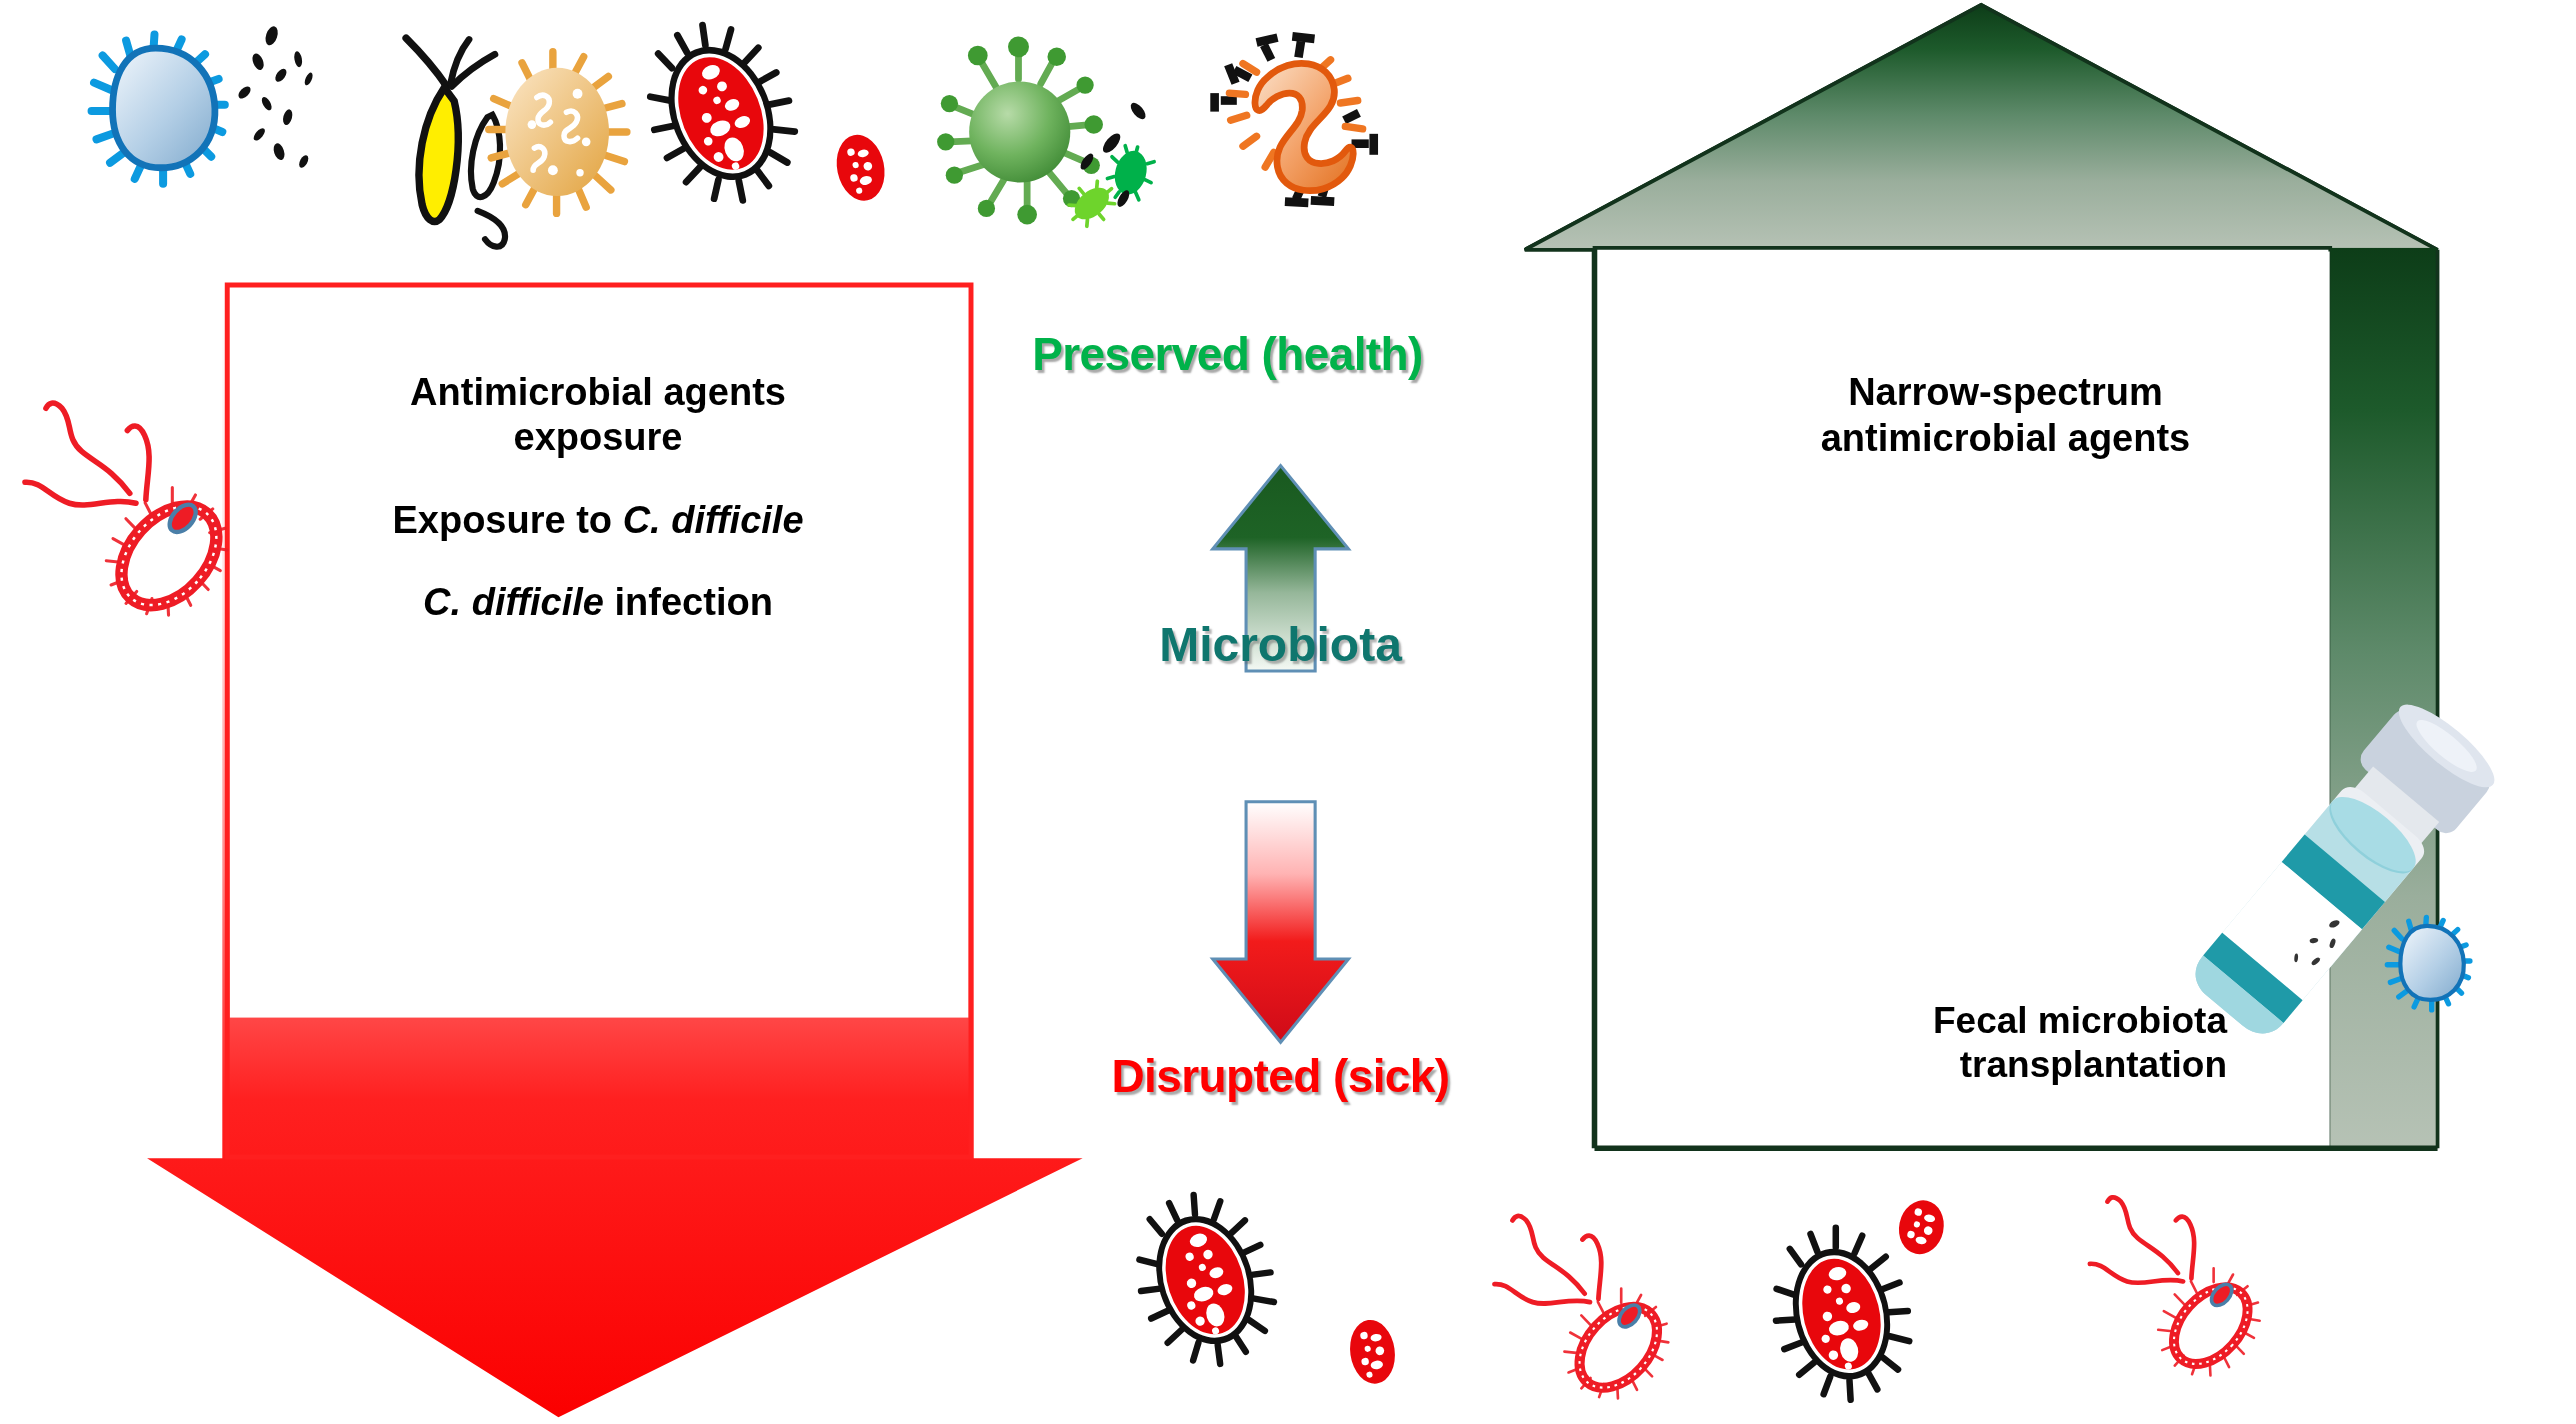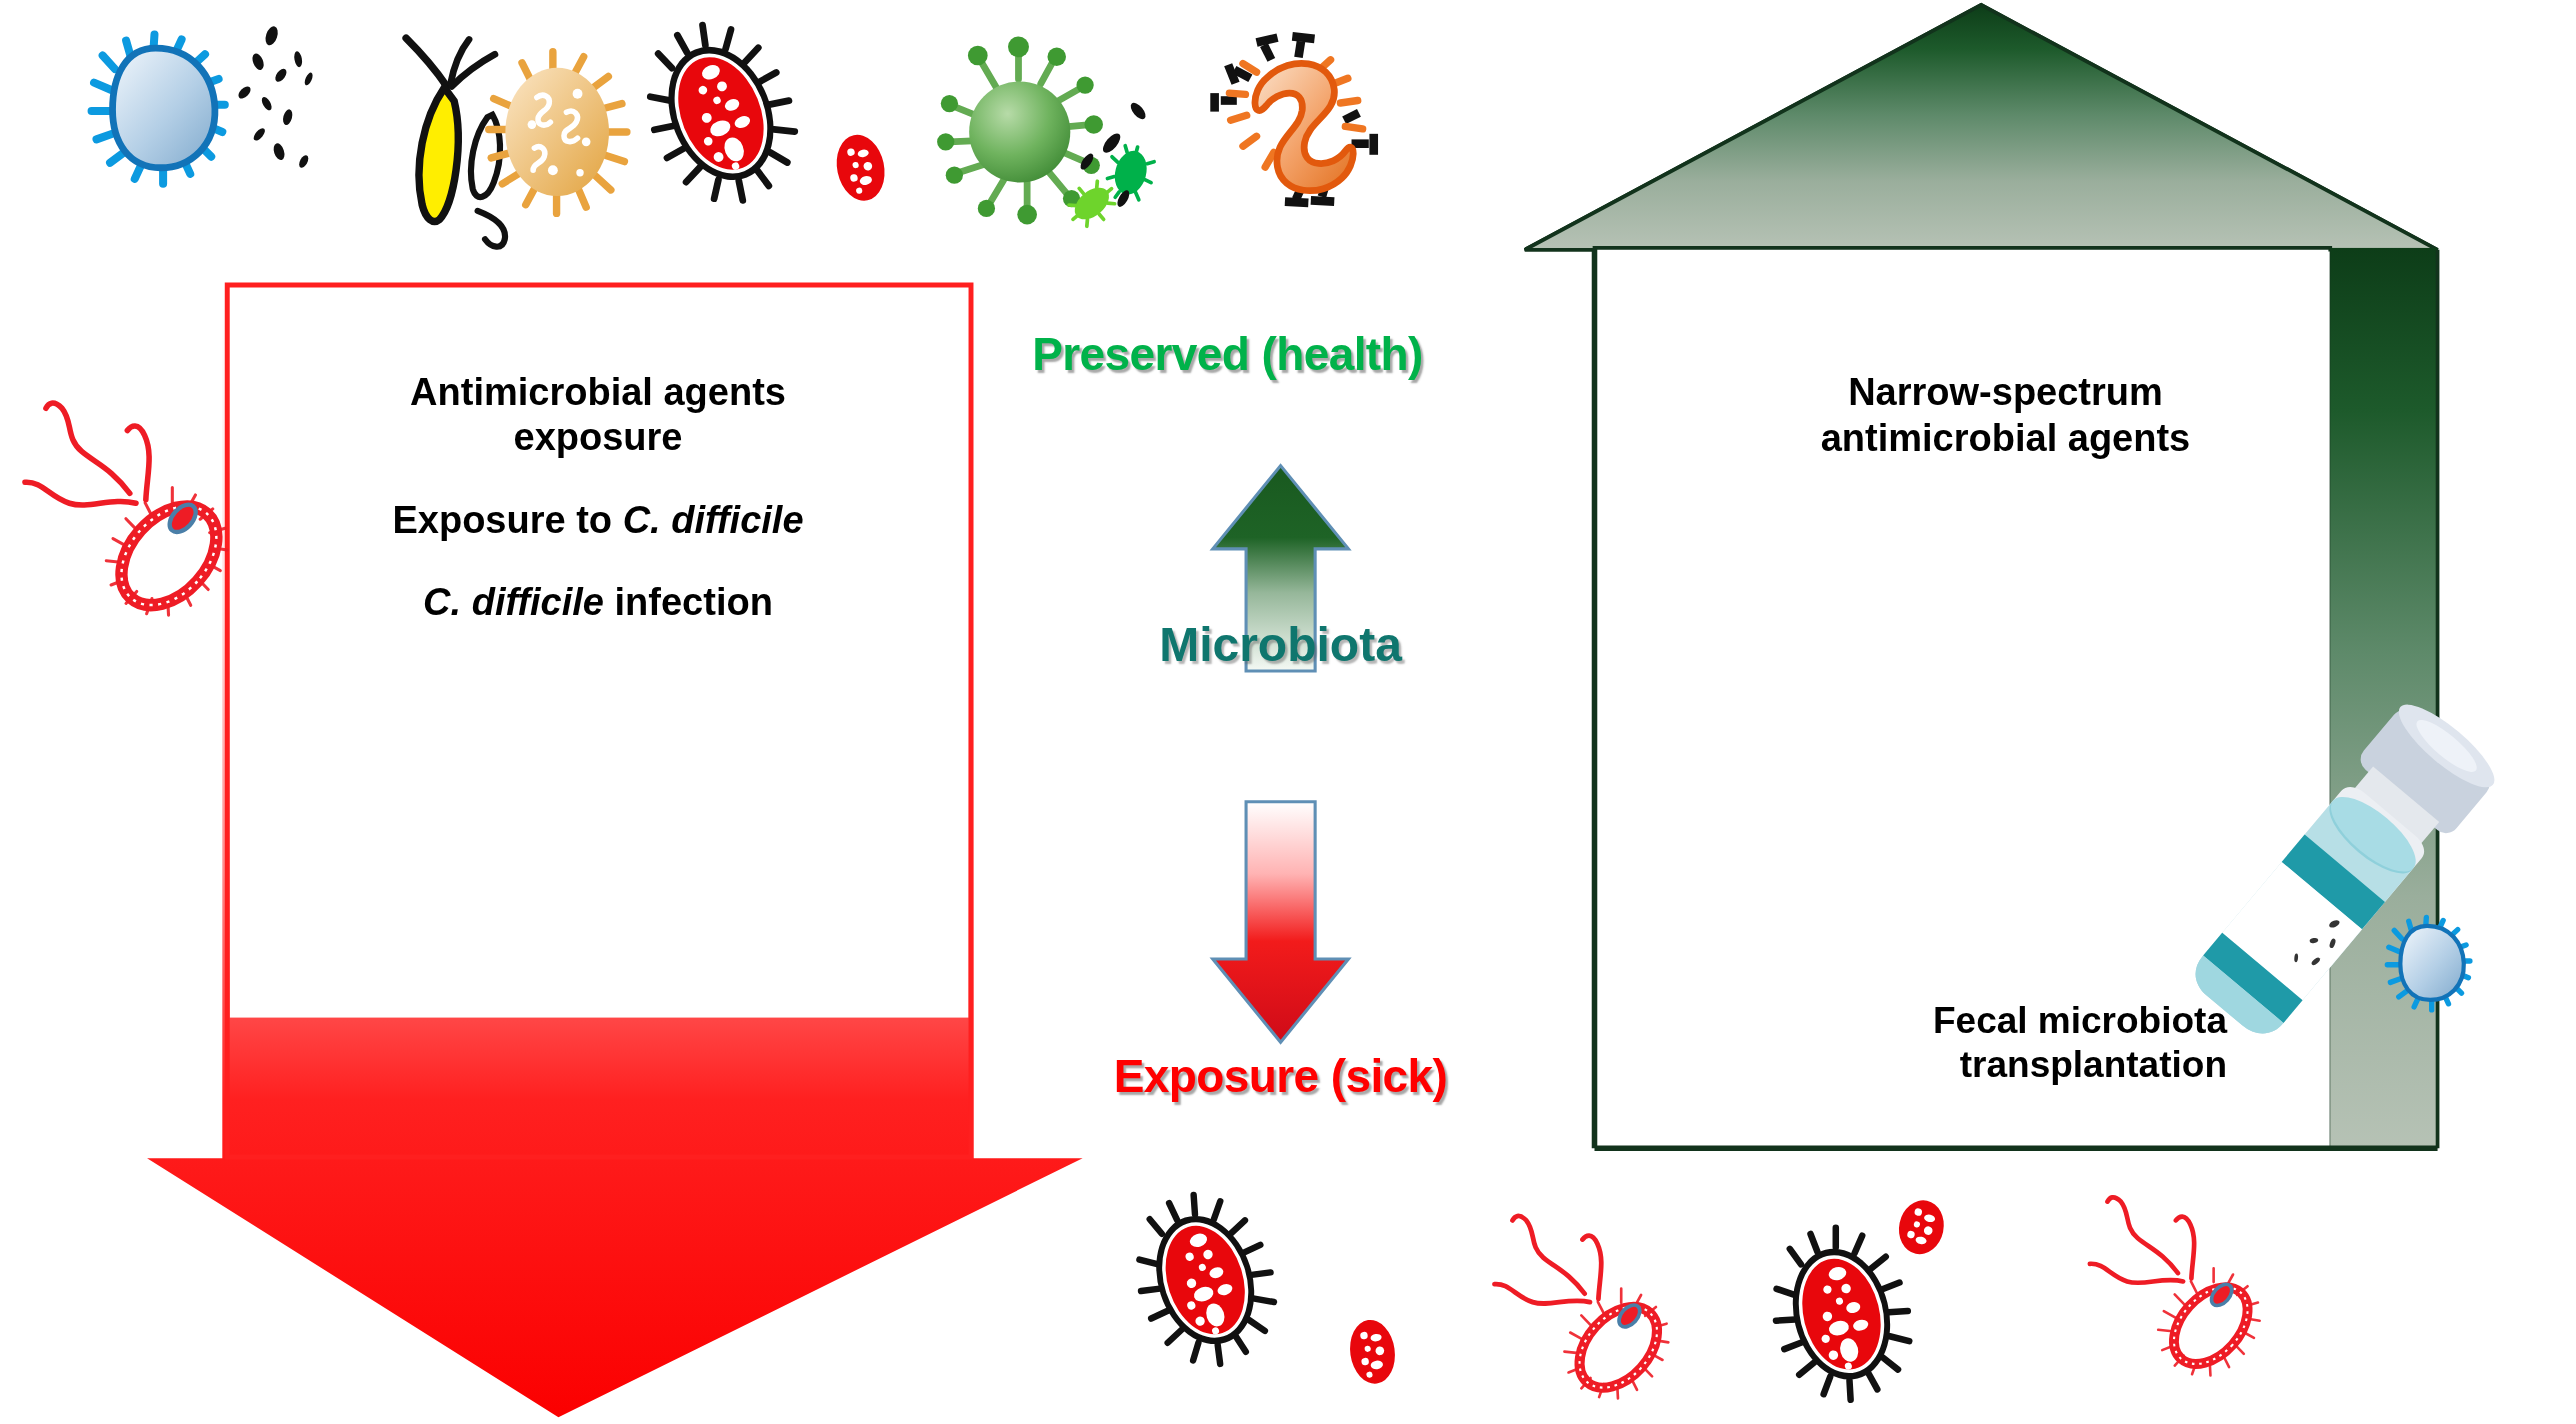--- a/index.html
+++ b/index.html
@@ -634,21 +634,21 @@
     <div class="blk">
       <span>Exposure to </span><span class="ital">C. difficile</span>
     </div>
     <div class="blk">
       <span class="ital">C. difficile</span><span> infection</span>
     </div>
   </div>
 
   <div class="abs" id="center-label-top">Preserved (health)</div>
   <div class="abs" id="center-label-mid">Microbiota</div>
-  <div class="abs" id="center-label-bot">Exposure  (sick)</div>
+  <div class="abs" id="center-label-bot">Disrupted  (sick)</div>
 
   <div class="abs" id="right-text-top">
     <div class="blk">
       <div>Narrow-spectrum</div>
       <div>antimicrobial agents</div>
     </div>
   </div>
 
   <div class="abs" id="right-text-bot">
     <div>Fecal microbiota</div>

